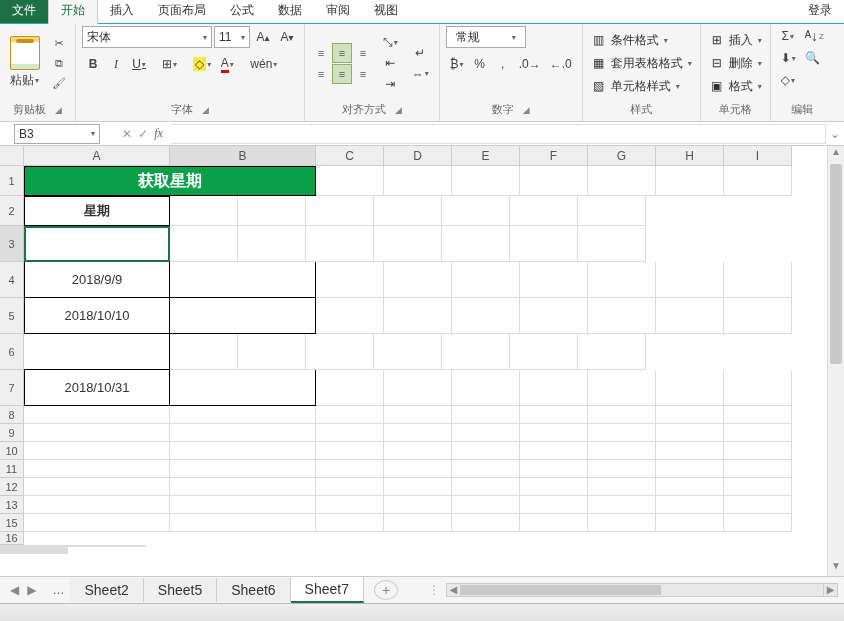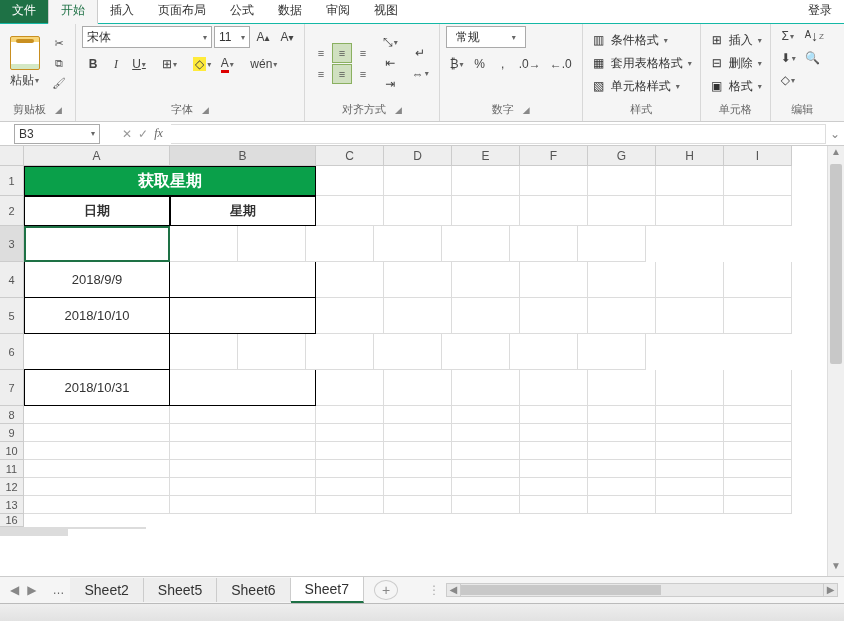--- a/index.html
+++ b/index.html
@@ -335,21 +335,20 @@
         <div class="cell wo"></div>
         <div class="cell wo"></div>
         <div class="cell wo"></div>
         <div class="cell wo"></div>
         <div class="cell wo"></div>
         <div class="cell wo"></div>
     </div>
 
     <div class="row" style="height:30px">
       <div class="rh">2</div>
-      <div class="cell wa h-cell" style="border-left:1.5px solid #000">日期</div>
       <div class="cell wb h-cell" style="border-right:1.5px solid #000">星期</div>
       <div class="cell wo"></div>
         <div class="cell wo"></div>
         <div class="cell wo"></div>
         <div class="cell wo"></div>
         <div class="cell wo"></div>
         <div class="cell wo"></div>
         <div class="cell wo"></div>
     </div>
 
@@ -468,20 +467,32 @@
           <div class="cell wo"></div>
           <div class="cell wo"></div>
           <div class="cell wo"></div>
           <div class="cell wo"></div>
           <div class="cell wo"></div>
           <div class="cell wo"></div>
           <div class="cell wo"></div>
         </div>
         <div class="row" style="height: 18px;">
           <div class="rh">13</div>
+          <div class="cell wa"></div>
+          <div class="cell wb"></div>
+          <div class="cell wo"></div>
+          <div class="cell wo"></div>
+          <div class="cell wo"></div>
+          <div class="cell wo"></div>
+          <div class="cell wo"></div>
+          <div class="cell wo"></div>
+          <div class="cell wo"></div>
+        </div>
+        <div class="row" style="height: 18px;">
+          <div class="rh">15</div>
           <div class="cell wa"></div>
           <div class="cell wb"></div>
           <div class="cell wo"></div>
           <div class="cell wo"></div>
           <div class="cell wo"></div>
           <div class="cell wo"></div>
           <div class="cell wo"></div>
           <div class="cell wo"></div>
           <div class="cell wo"></div>
         </div>

